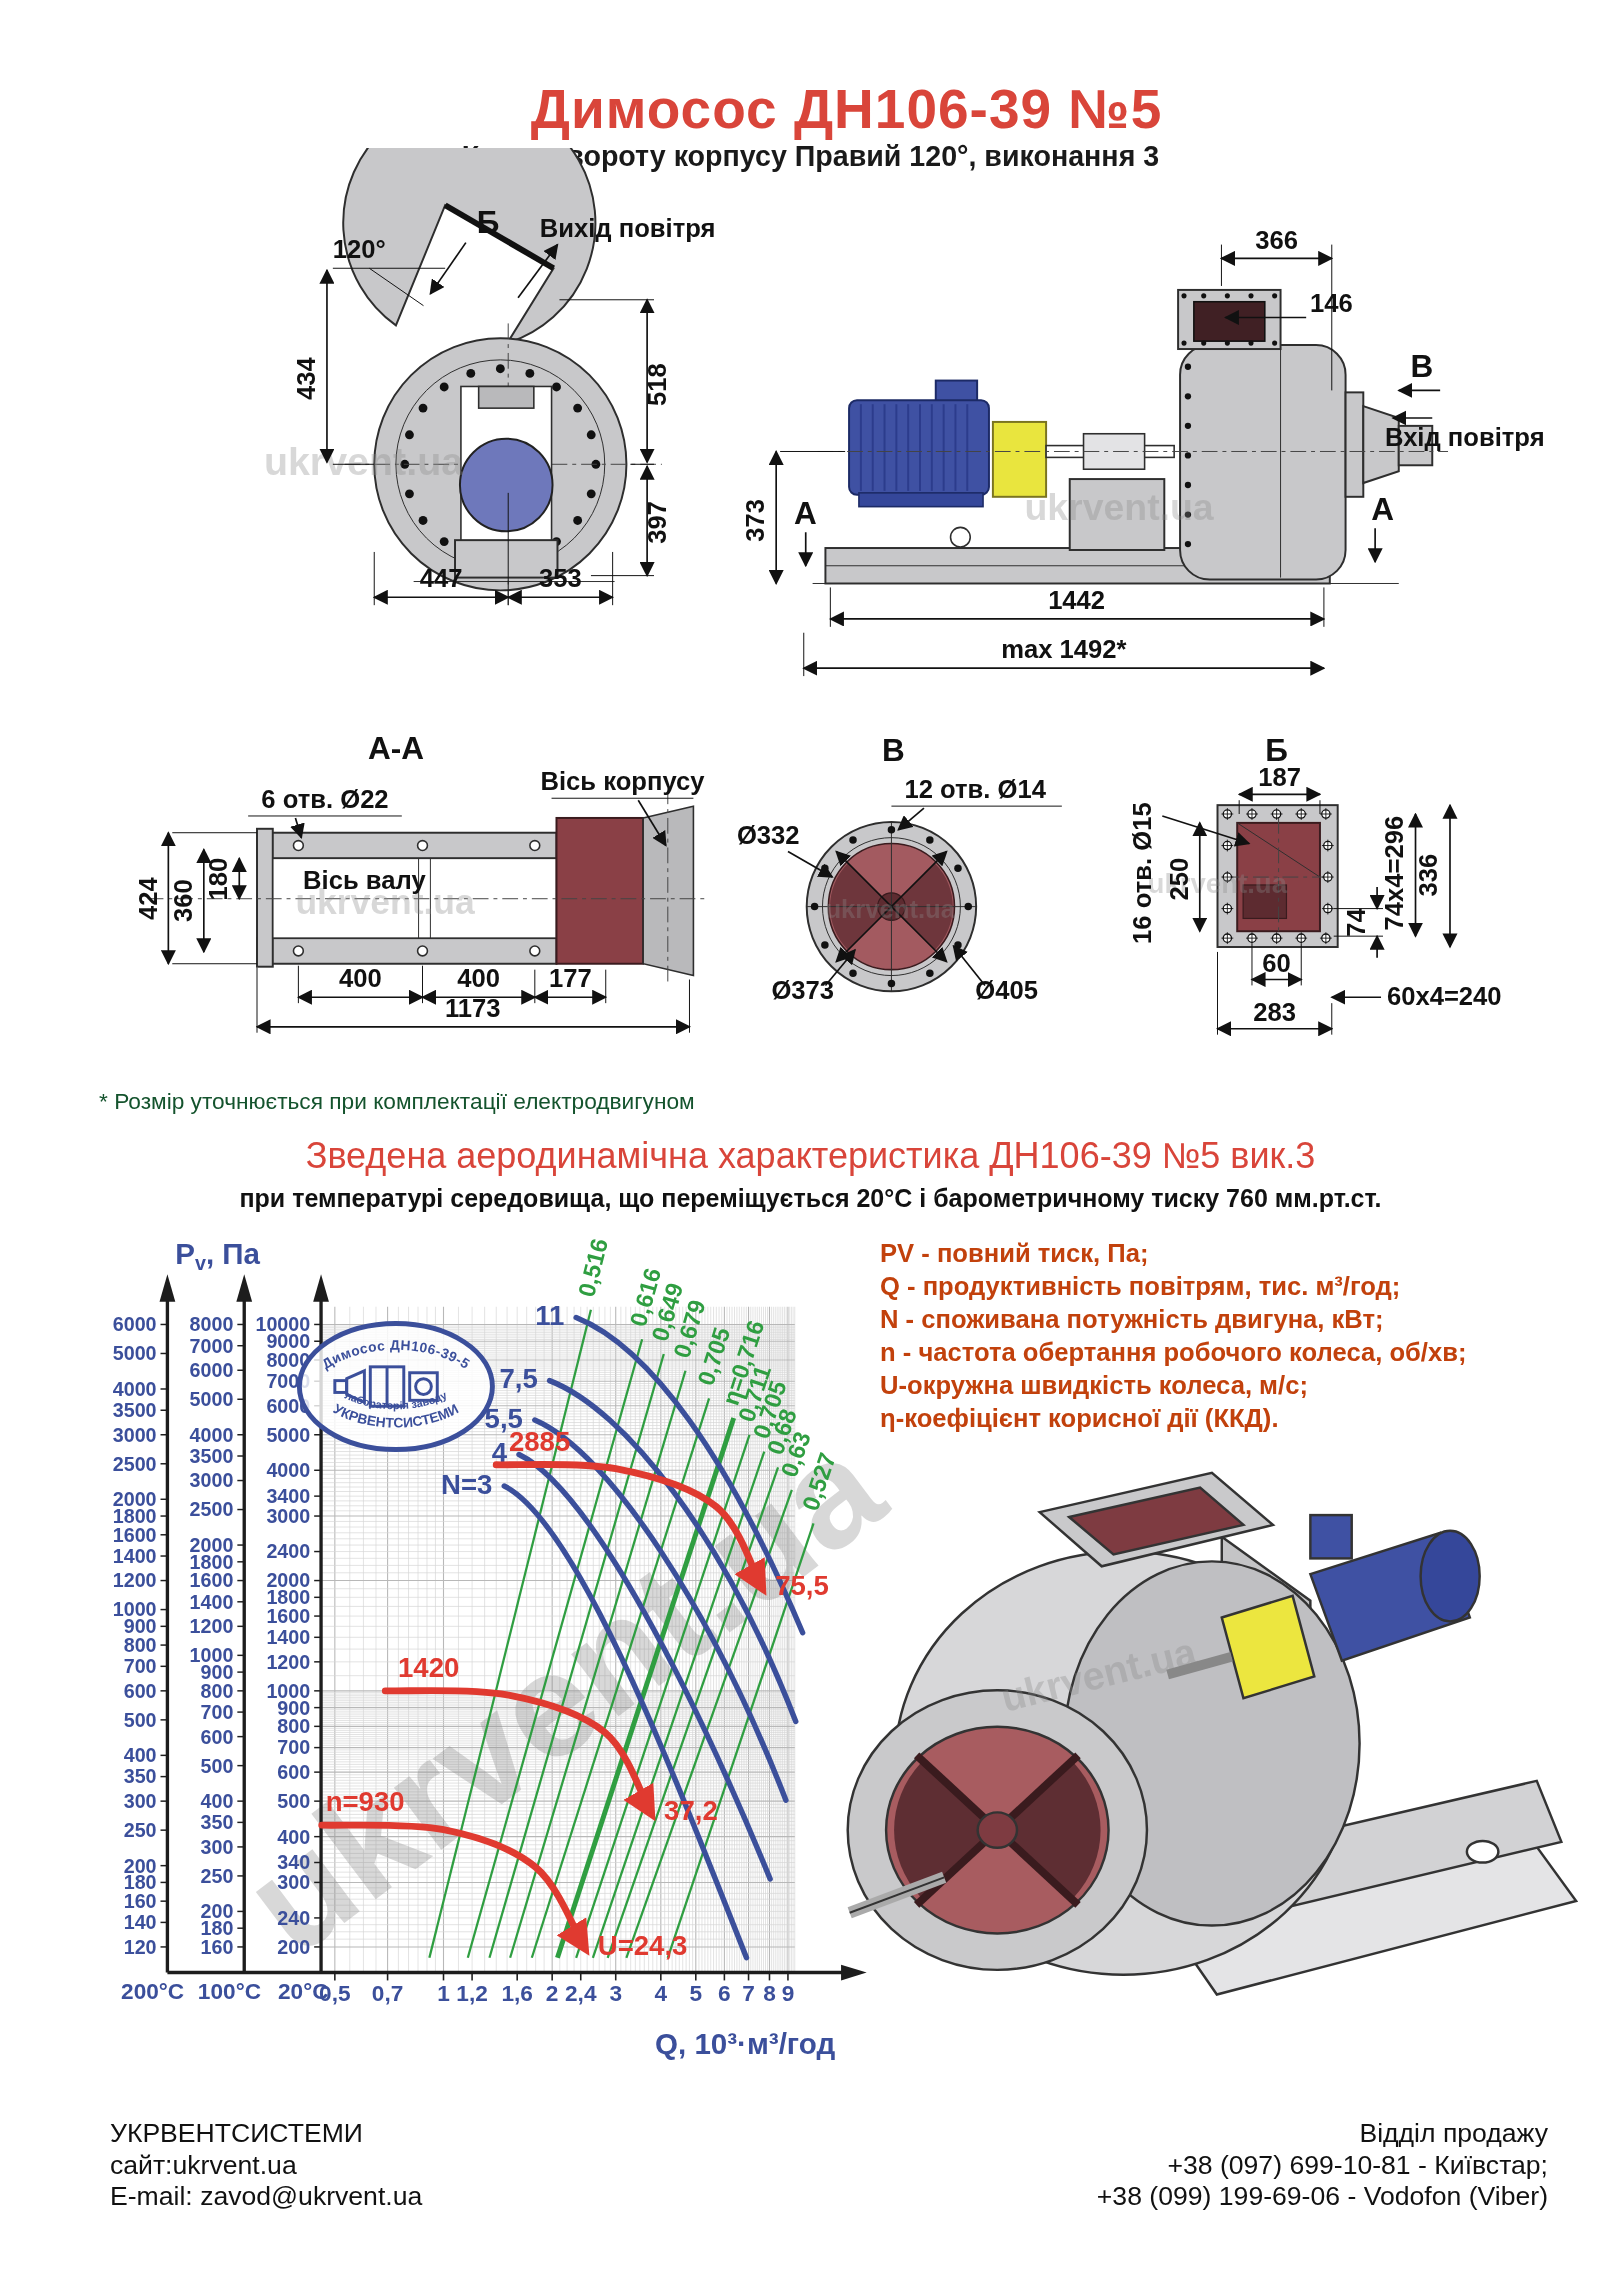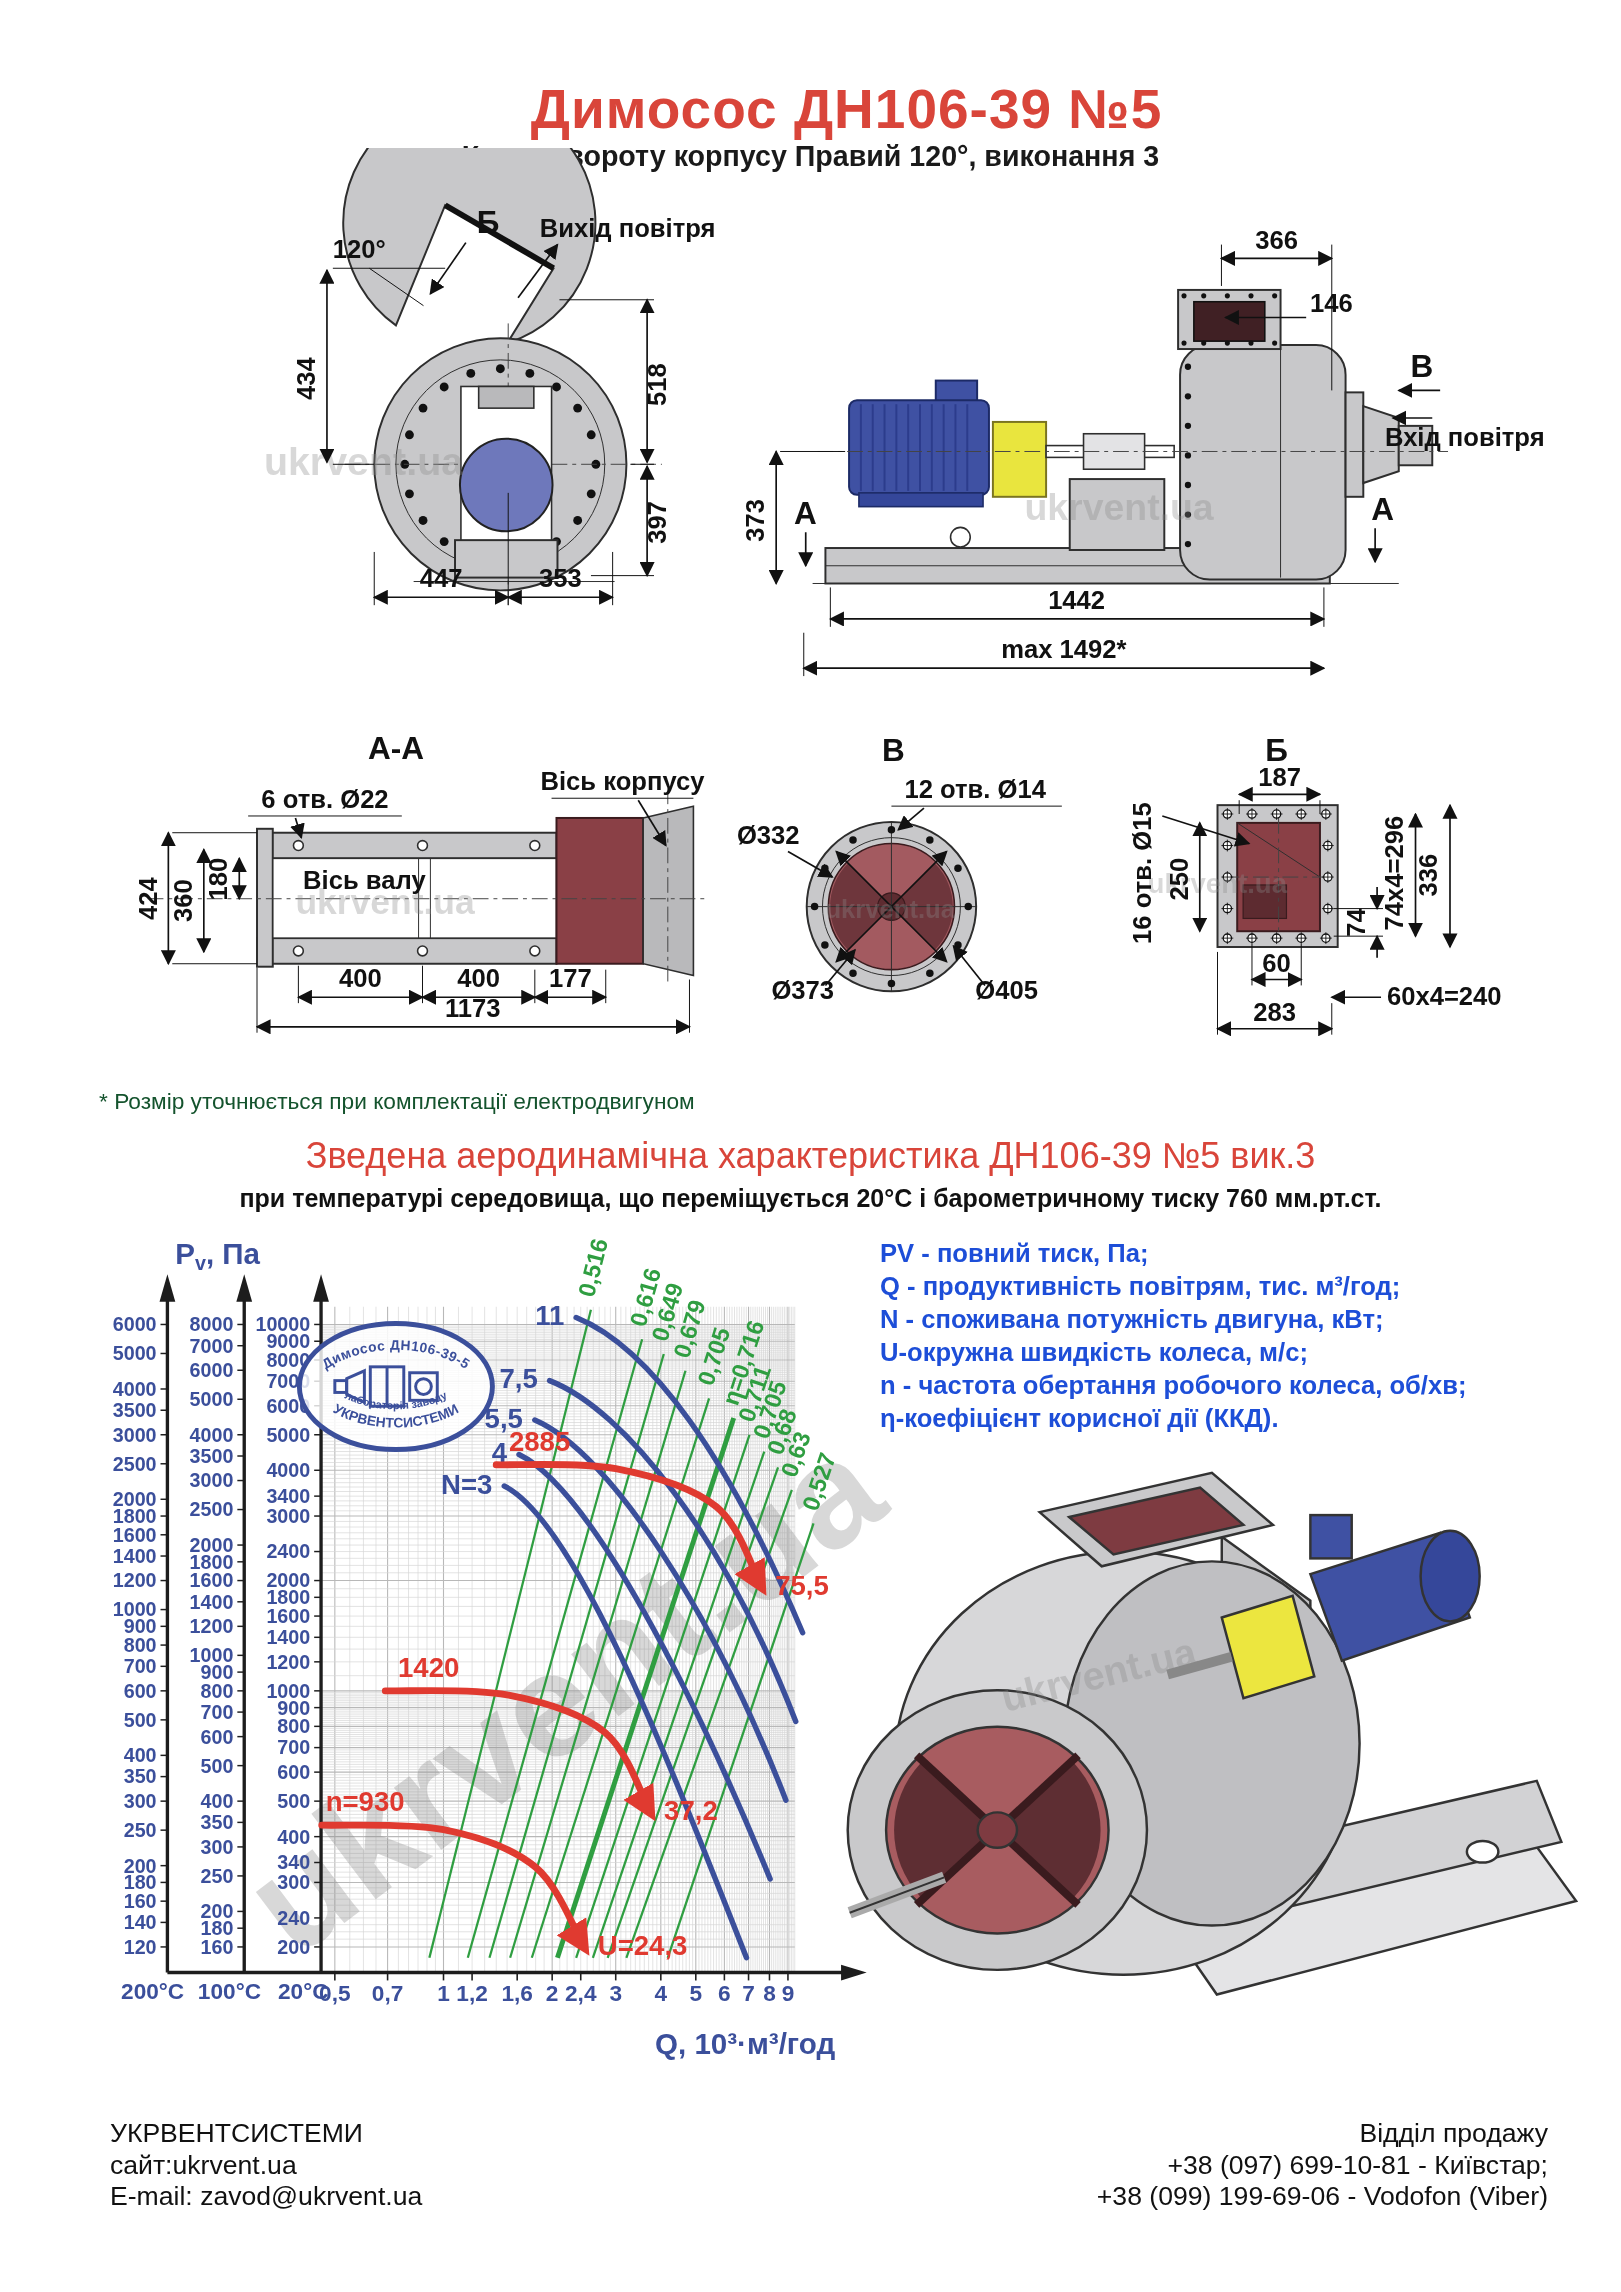--- a/index.html
+++ b/index.html
@@ -8,21 +8,21 @@
   .title{position:absolute;top:77px;left:0;width:100%;text-align:center;
          font-size:55px;font-weight:bold;color:#d9453a;letter-spacing:1px;padding-left:36px;}
   .subtitle{position:absolute;top:140px;left:0;width:100%;text-align:center;
          font-size:28.6px;font-weight:bold;color:#1a1a1a;}
   .footnote{position:absolute;top:1088px;left:99px;font-size:22.7px;font-weight:500;color:#14532d;}
   .chart-title{position:absolute;top:1135px;left:0;width:100%;text-align:center;
          font-size:36px;font-weight:normal;color:#d9453a;}
   .chart-subtitle{position:absolute;top:1184px;left:0;width:100%;text-align:center;
          font-size:25px;font-weight:bold;color:#111;}
   .legend{position:absolute;left:880px;top:1237px;width:690px;
-         font-size:25.6px;font-weight:bold;color:#1d4ed8;line-height:33px;}
+         font-size:25.6px;font-weight:bold;color:#c2410c;line-height:33px;}
   .footer-left{position:absolute;left:110px;top:2118px;font-size:26.6px;color:#111;line-height:31.5px;}
   .footer-right{position:absolute;right:73px;top:2118px;font-size:26.6px;color:#111;line-height:31.5px;text-align:right;margin-left:6px;}
   svg{position:absolute;}
   #drawings{left:59px;top:148px;width:1523px;height:936px;}
   #chart{left:59px;top:1226px;width:857px;height:847px;}
   #fan3d{left:818px;top:1458px;width:778px;height:630px;}
   
   .fillg{fill:#c8c8ca;stroke:#2e2e2e;stroke-width:2;}
   .fillg2{fill:#b9b9bb;stroke:#2e2e2e;stroke-width:1.6;}
   .fillw{fill:#fff;stroke:#2e2e2e;stroke-width:1.6;}
@@ -936,22 +936,22 @@
         <path d="M503.88341848692335,1487.4590314900265C524.1,1488.1 587.9,1484.3 625.2,1491.4C662.4,1498.5 702.7,1510.1 727.4,1530.1C752.0,1550.1 765.5,1597.7 773.1,1611.3" fill="none" stroke="#e03a30" stroke-width="7" stroke-linecap="round" marker-end="url(#car)"></path>
         <text x="547.8834184869233" y="1473.4590314900265" text-anchor="middle" font-size="28" font-weight="bold" fill="#e03a30">2885</text>
         <text x="787.1456749817592" y="1619.2588732019337" font-size="28" font-weight="bold" fill="#e03a30">75,5</text>
       </g>
   </svg>
 
   <div class="legend">
     <div>PV - повний тиск, Па;</div>
     <div>Q - продуктивність повітрям, тис. м³/год;</div>
     <div>N - споживана потужність двигуна, кВт;</div>
+    <div>n - частота обертання робочого колеса, об/хв;</div>
     <div>U-окружна швидкість колеса, м/с;</div>
-    <div>n - частота обертання робочого колеса, об/хв;</div>
     <div>η-коефіцієнт корисної дії (ККД).</div>
   </div>
 
   <svg id="fan3d" viewBox="830 1480 790 640">
     <g stroke="#333" stroke-width="2.5">
       <path d="M1190,1960 L1560,1875 L1600,1930 L1235,2025 Z" fill="#e4e4e6"></path>
       <path d="M1250,1880 L1560,1808 L1585,1870 L1270,1945 Z" fill="#d2d2d4"></path>
       <ellipse cx="1505" cy="1880" rx="16" ry="11" fill="#fff"></ellipse>
       <path d="M1240,1560 L1330,1625 L1330,1760 L1240,1700 Z" fill="#c4c4c6"></path>
       <ellipse cx="1140" cy="1790" rx="232" ry="215" fill="#d7d7d9"></ellipse>

